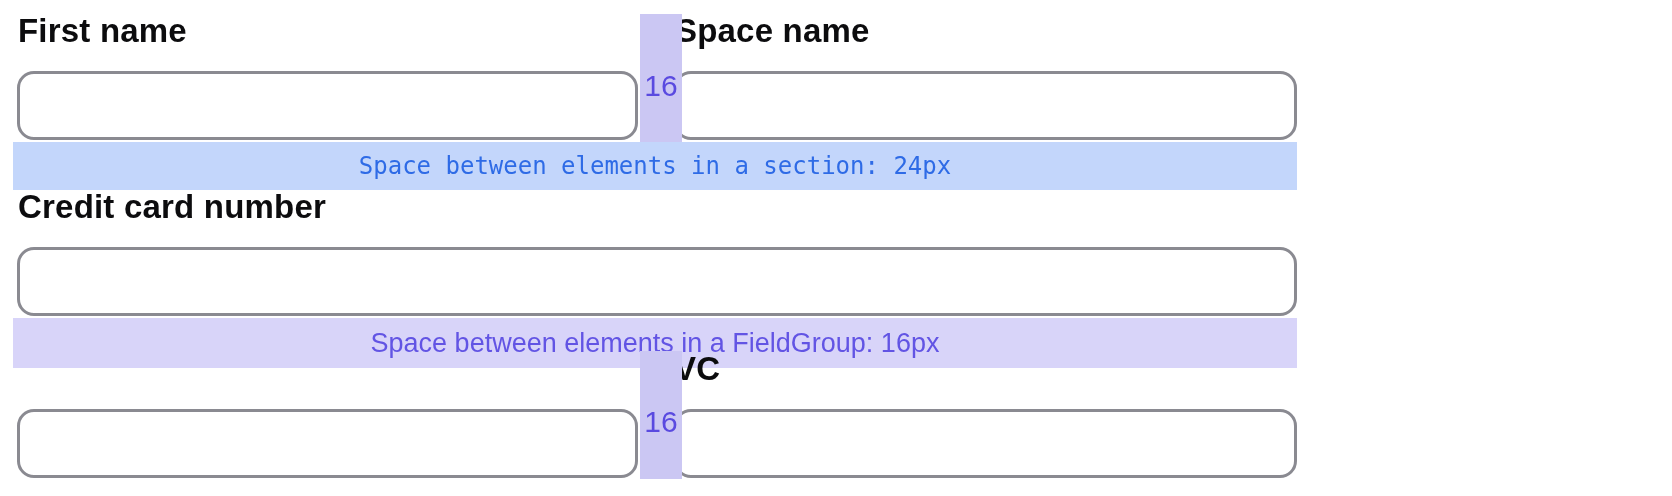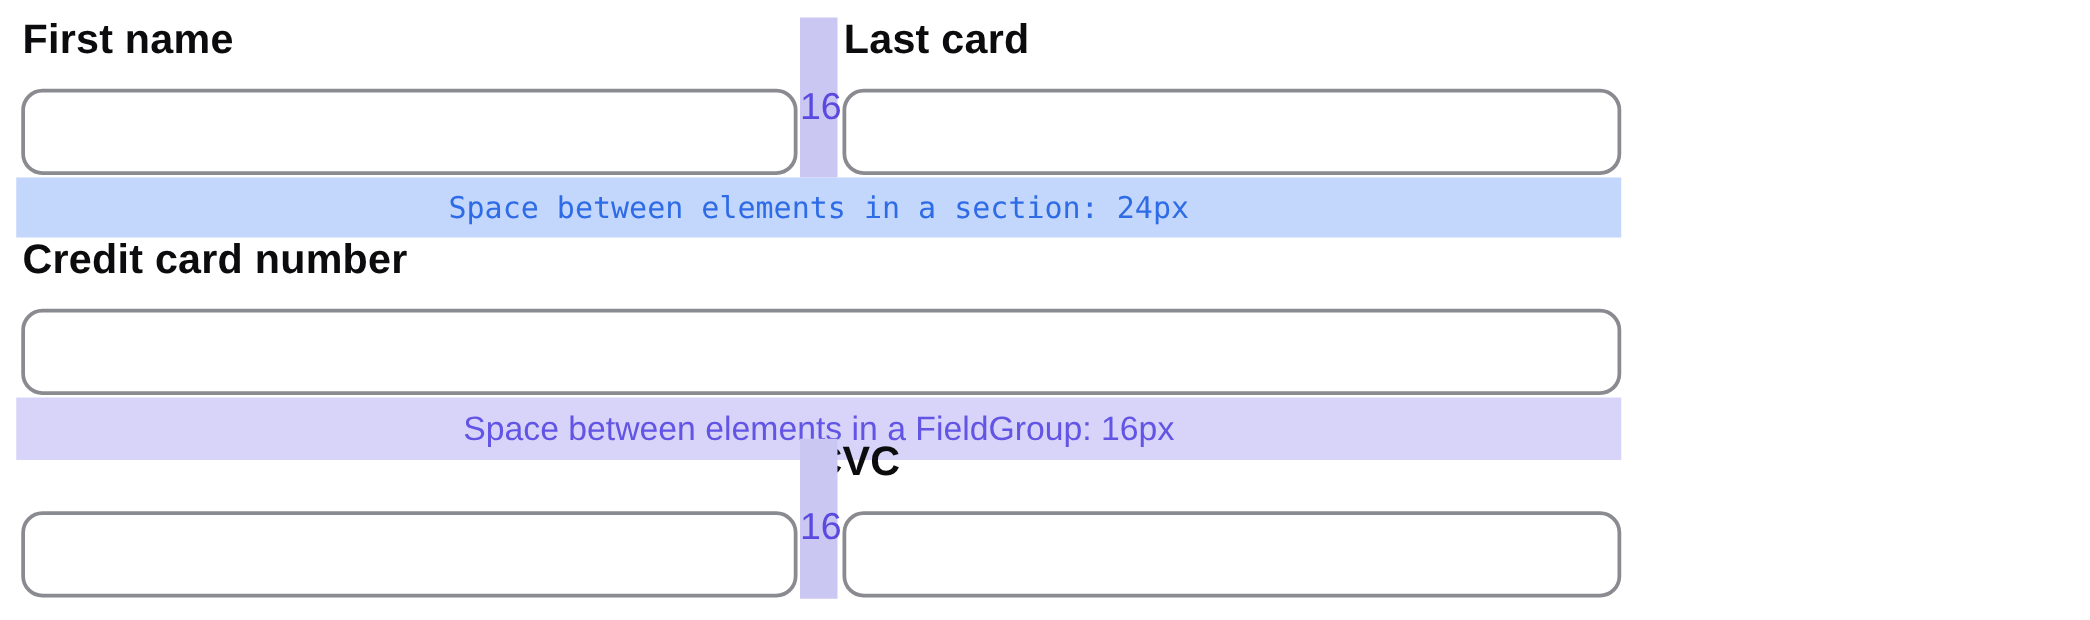--- a/index.html
+++ b/index.html
@@ -64,21 +64,21 @@
     background: var(--fieldgroup-band-bg);
   }
   .band-fieldgroup .band-text {
     font-size: 27px;
     color: var(--fieldgroup-band-text);
     white-space: nowrap;
   }
   .vband {
     position: absolute;
     left: 640px;
-    width: 30px;
+    width: 42px;
     background: var(--column-band-bg);
   }
   .vband-row1 { top: 14px; height: 128px; }
   .vband-row3 { top: 351px; height: 128px; }
   .gap-num {
     position: absolute;
     left: 0; width: 100%;
     text-align: center;
     font-size: 30px;
     line-height: 30px;
@@ -98,21 +98,21 @@
   .lbl-cvc     { left: 650px; top: 352px; }
   .inp-exp     { left: 17px;  top: 409px; width: 621px; }
   .inp-cvc     { left: 674px; top: 409px; width: 623px; }
 </style>
 </head>
 <body>
 
 <div class="canvas">
 
   <div class="flabel lbl-first">First name</div>
-  <div class="flabel lbl-last">Last card</div>
+  <div class="flabel lbl-last">Space name</div>
   <input type="text" class="tinput inp-first" value="" style="">
   <input type="text" class="tinput inp-last" value="" style="">
 
   <div class="vband vband-row1">
     <span class="gap-num">16</span>
   </div>
 
   <div class="band band-section">
     <span class="band-text">Space between elements in a section: 24px</span>
   </div>

